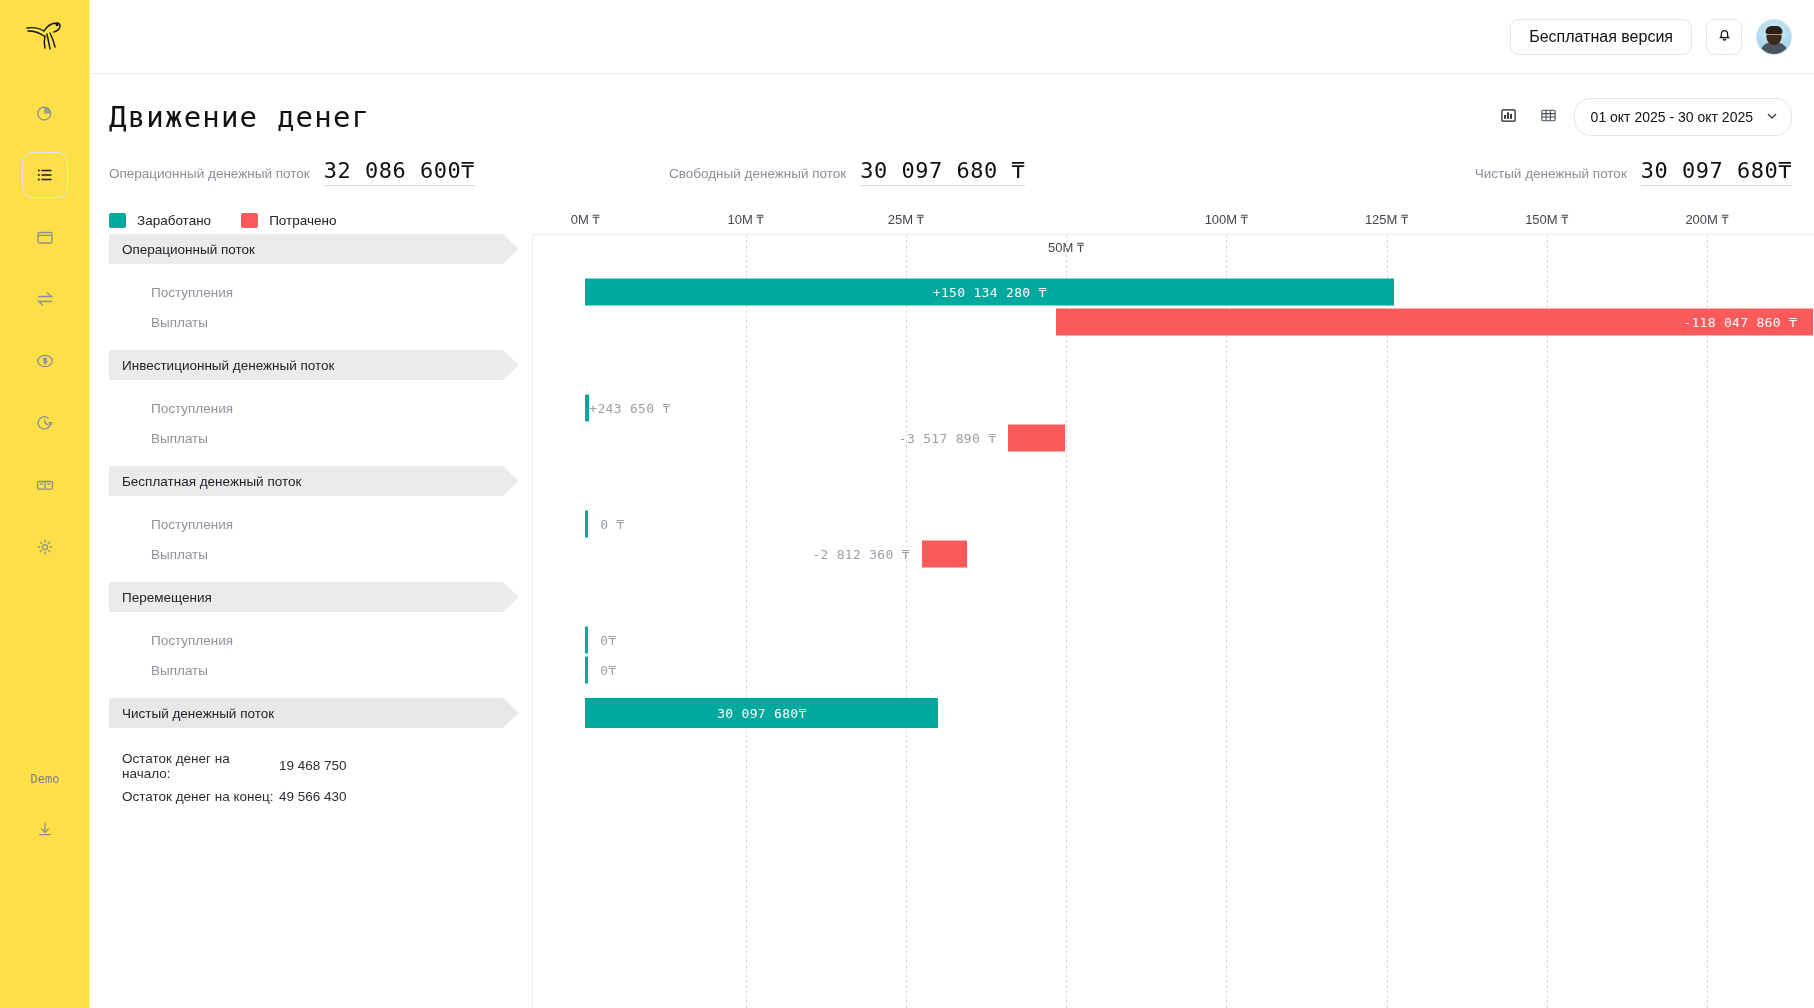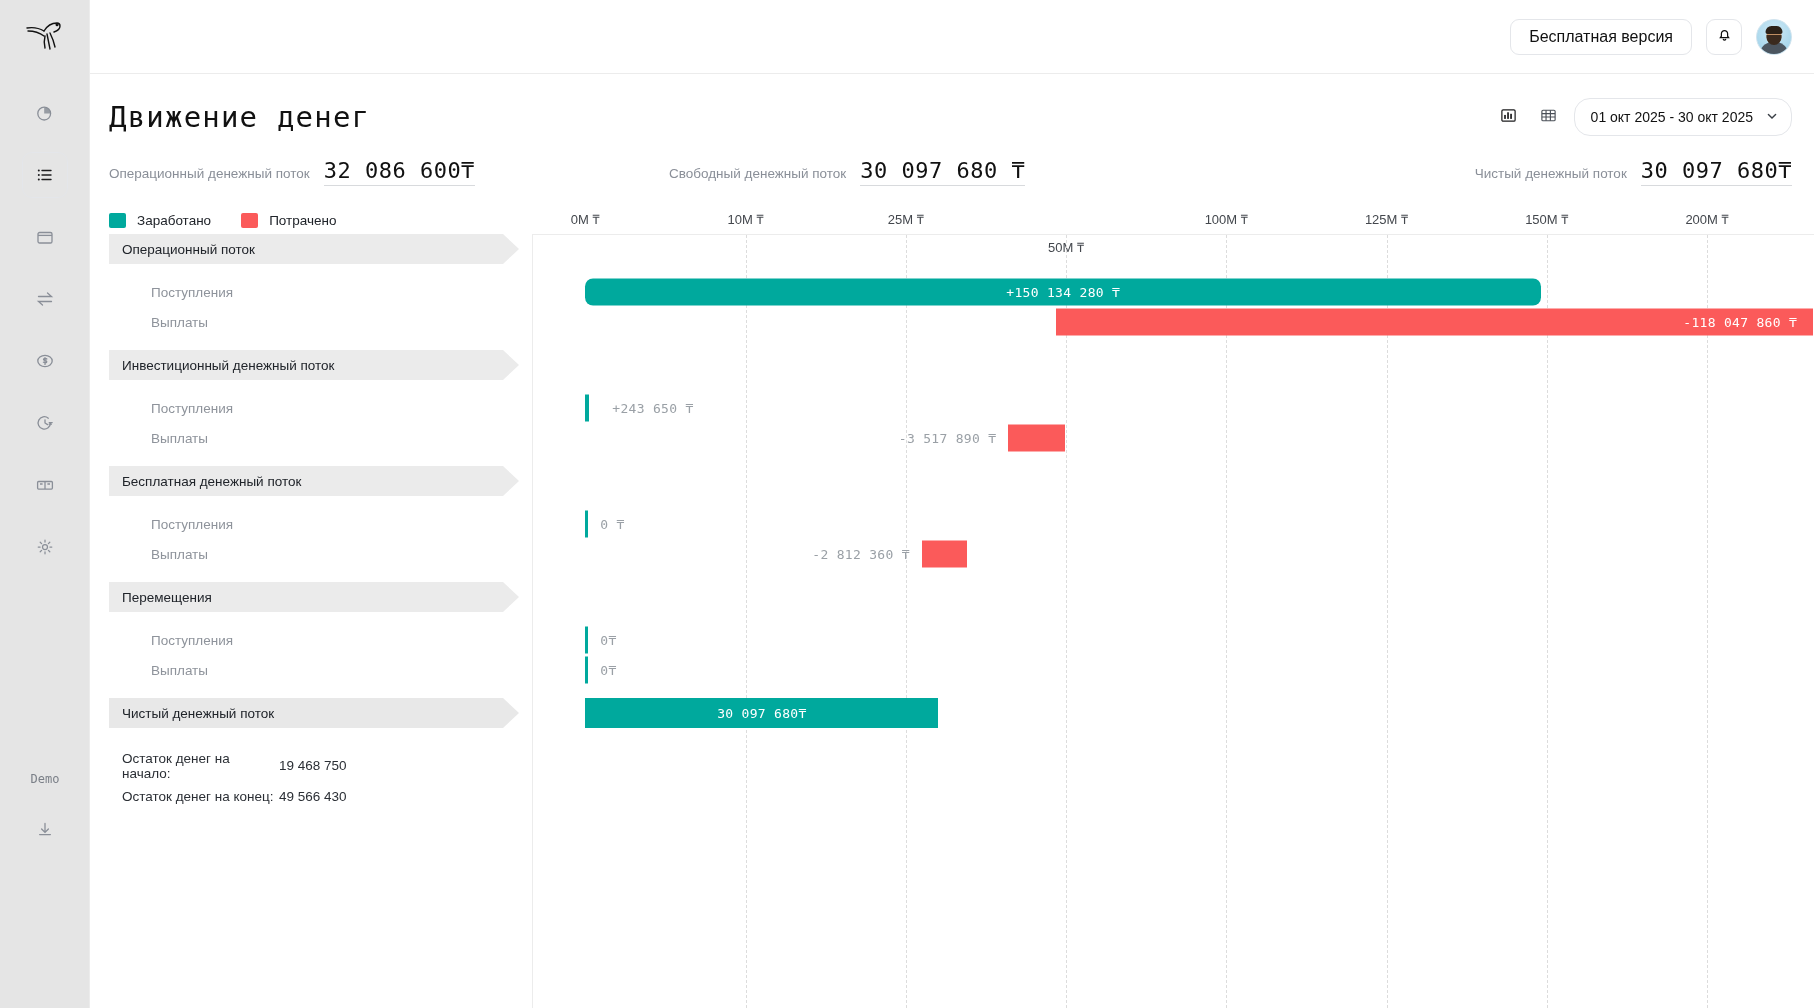--- a/index.html
+++ b/index.html
@@ -7,21 +7,21 @@
     width: 1814px; height: 1008px;
     background: #ffffff;
     font-family: "Liberation Sans", sans-serif;
     overflow: hidden;
   }
   .app { position: relative; width: 1814px; height: 1008px; display: flex; }
 
   
   .sidebar {
     width: 90px; height: 1008px;
-    background: #e5e5e5;
+    background: #fde047;
     border-right: 1px solid #ececec;
     flex: 0 0 90px;
     position: relative;
   }
   .logo-wrap {
     height: 74px; display: flex; align-items: center; justify-content: center;
   }
   .nav { margin-top: 16px; display: flex; flex-direction: column; align-items: center; gap: 16px; }
   .nav-item {
     width: 46px; height: 46px; border-radius: 10px;
@@ -397,21 +397,21 @@
                 <div class="group-chip">Операционный поток</div>
               </div>
               <div class="row-bar-cell"></div>
             </div>
             <div class="spacer" style="height: 13px;"></div>
             <div class="row item-row">
               <div class="row-label-cell">
                 <div class="item-label">Поступления</div>
               </div>
               <div class="row-bar-cell">
-                <div class="bar income" style="left: 53.255px; width: 956px; border-radius: 8px;">
+                <div class="bar income" style="left: 53.255px; width: 809px;">
                   <div class="bar-inner-label">+150 134 280 ₸</div>
                 </div>
               </div>
             </div>
             <div class="row item-row">
               <div class="row-label-cell">
                 <div class="item-label">Выплаты</div>
               </div>
               <div class="row-bar-cell">
                 <div class="bar expense" style="left: 524.39px; width: 756.687px;">
@@ -426,21 +426,21 @@
               </div>
               <div class="row-bar-cell"></div>
             </div>
             <div class="spacer" style="height: 13px;"></div>
             <div class="row item-row">
               <div class="row-label-cell">
                 <div class="item-label">Поступления</div>
               </div>
               <div class="row-bar-cell">
                 <div class="bar income" style="left: 53.255px; width: 4px;"></div>
-                <div class="bar-outer-label" style="left: 57.255px; padding-left: 23px;">+243 650 ₸</div>
+                <div class="bar-outer-label" style="left: 57.255px; padding-left: 0;">+243 650 ₸</div>
               </div>
             </div>
             <div class="row item-row">
               <div class="row-label-cell">
                 <div class="item-label">Выплаты</div>
               </div>
               <div class="row-bar-cell">
                 <div class="bar expense" style="left: 476.315px; width: 56.3742px;"></div>
                 <div class="bar-outer-label" style="right: 805.685px; padding-right: 12px;">-3 517 890 ₸</div>
               </div>

